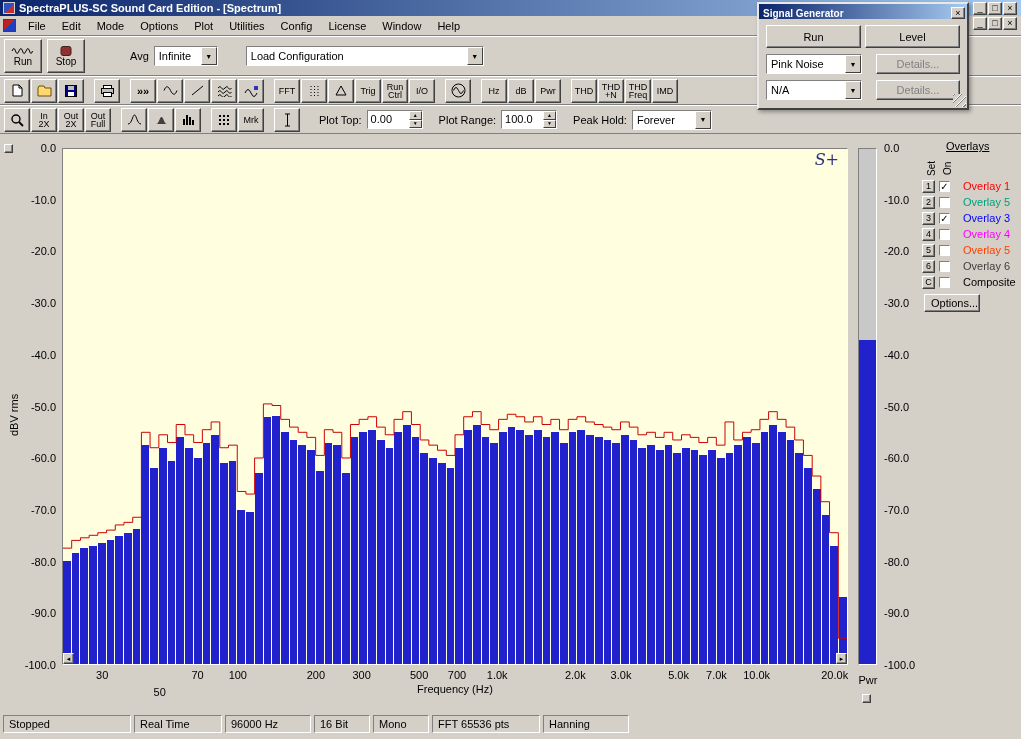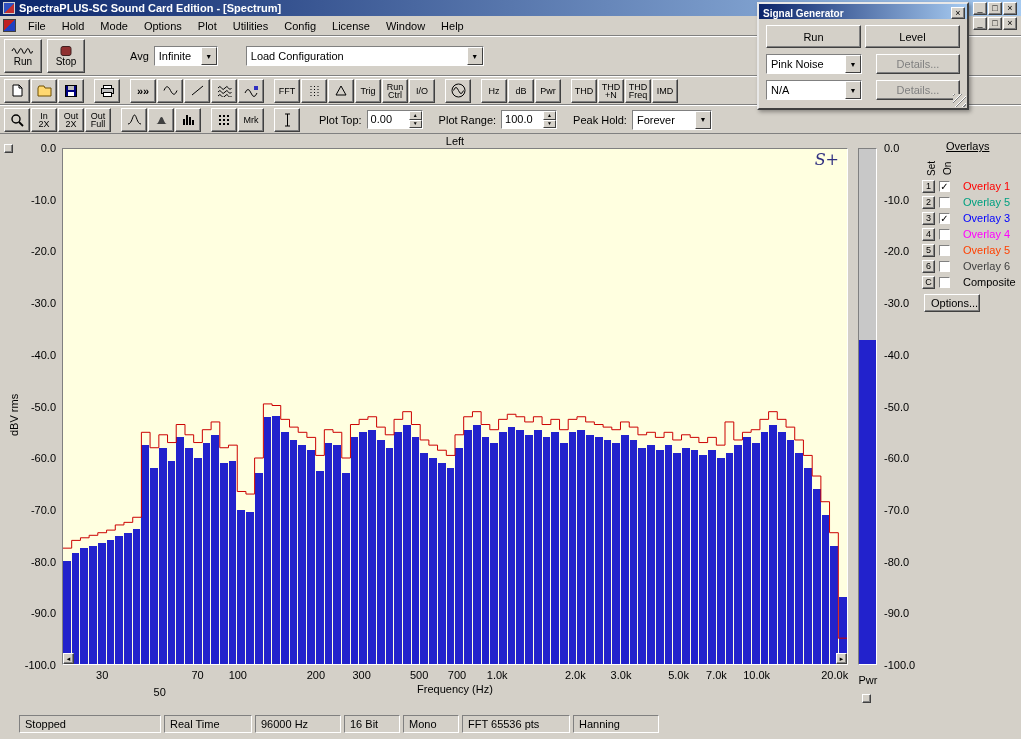--- a/index.html
+++ b/index.html
@@ -116,21 +116,21 @@
 
 <div class="titlebar">
   <span class="app-icon"></span>
   <span>SpectraPLUS-SC Sound Card Edition - [Spectrum]</span>
 </div>
 
 <div class="menubar">
   <span class="child-icon"></span>
   <span id="menu-items" class="tbrow">
       <span class="menu-item">File</span>
-      <span class="menu-item">Hold</span>
+      <span class="menu-item">Edit</span>
       <span class="menu-item">Mode</span>
       <span class="menu-item">Options</span>
       <span class="menu-item">Plot</span>
       <span class="menu-item">Utilities</span>
       <span class="menu-item">Config</span>
       <span class="menu-item">License</span>
       <span class="menu-item">Window</span>
       <span class="menu-item">Help</span>
     </span>
 </div>
@@ -392,21 +392,20 @@
       </span></span>
   <span style="width:14px"></span>
   <span class="tblabel">Peak Hold:</span>
   <span id="peak-hold-slot"><span class="combo" style="width: 80px;">
         <span class="cval">Forever</span>
         <span class="cbtn">▼</span>
       </span></span>
 </div>
 
 <div id="main-area">
-  <div id="plot-title">Left</div>
   <button class="raised" id="pane-icon"></button>
   <div id="ylabel">dBV rms</div>
 
   <div id="plot-box">
     <div id="spectrum-bars">
         <div class="sbar" style="background: rgb(34, 34, 204); height: 20%;"></div>
         <div class="sbar" style="background: rgb(34, 34, 204); height: 21.5%;"></div>
         <div class="sbar" style="background: rgb(34, 34, 204); height: 22.5%;"></div>
         <div class="sbar" style="background: rgb(34, 34, 204); height: 23%;"></div>
         <div class="sbar" style="background: rgb(34, 34, 204); height: 23.5%;"></div>
@@ -588,21 +587,21 @@
     <div class="xtick" style="left: 477.232px;">1.0k</div>
     <div class="xtick" style="left: 555.321px;">2.0k</div>
     <div class="xtick" style="left: 601.001px;">3.0k</div>
     <div class="xtick" style="left: 658.551px;">5.0k</div>
     <div class="xtick" style="left: 696.458px;">7.0k</div>
     <div class="xtick" style="left: 736.641px;">10.0k</div>
     <div class="xtick" style="left: 814.731px;">20.0k</div>
   </div>
 
 <div class="statusbar" id="status-bar">
-    <div class="statusseg" style="width: 142px; margin-left: 16px;">Stopped</div>
+    <div class="statusseg" style="width: 128px;">Stopped</div>
     <div class="statusseg" style="width: 88px;">Real Time</div>
     <div class="statusseg" style="width: 86px;">96000 Hz</div>
     <div class="statusseg" style="width: 56px;">16 Bit</div>
     <div class="statusseg" style="width: 56px;">Mono</div>
     <div class="statusseg" style="width: 108px;">FFT 65536 pts</div>
     <div class="statusseg" style="width: 86px;">Hanning</div>
   </div>
 
 <div id="signal-generator">
   <div class="sg-title">

